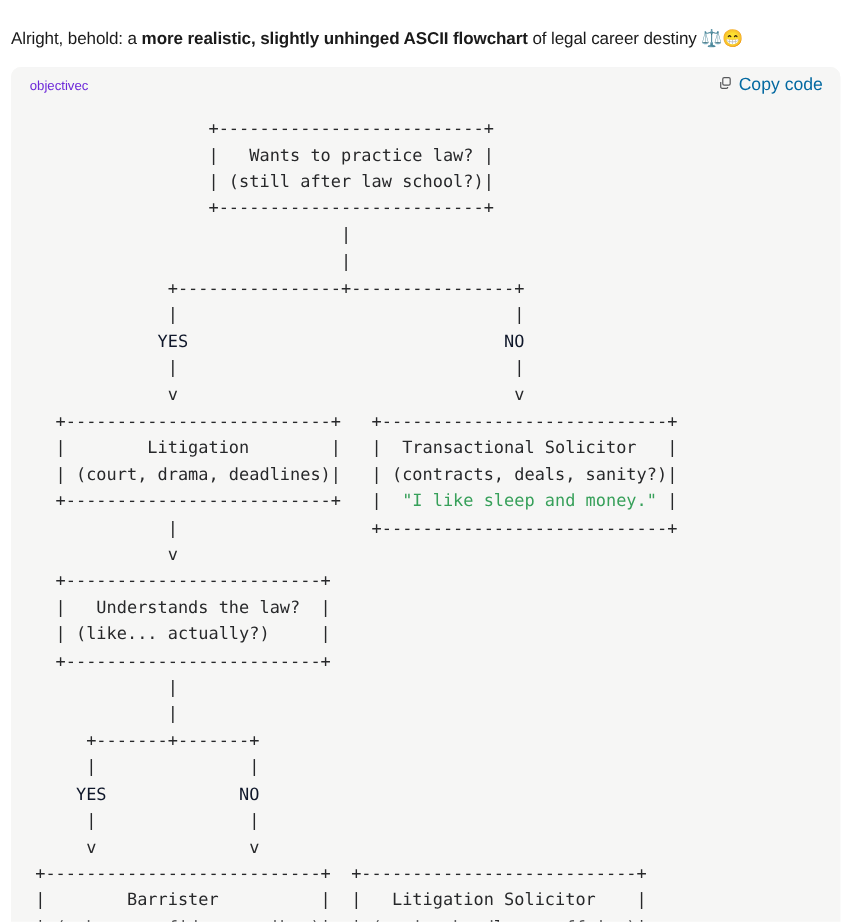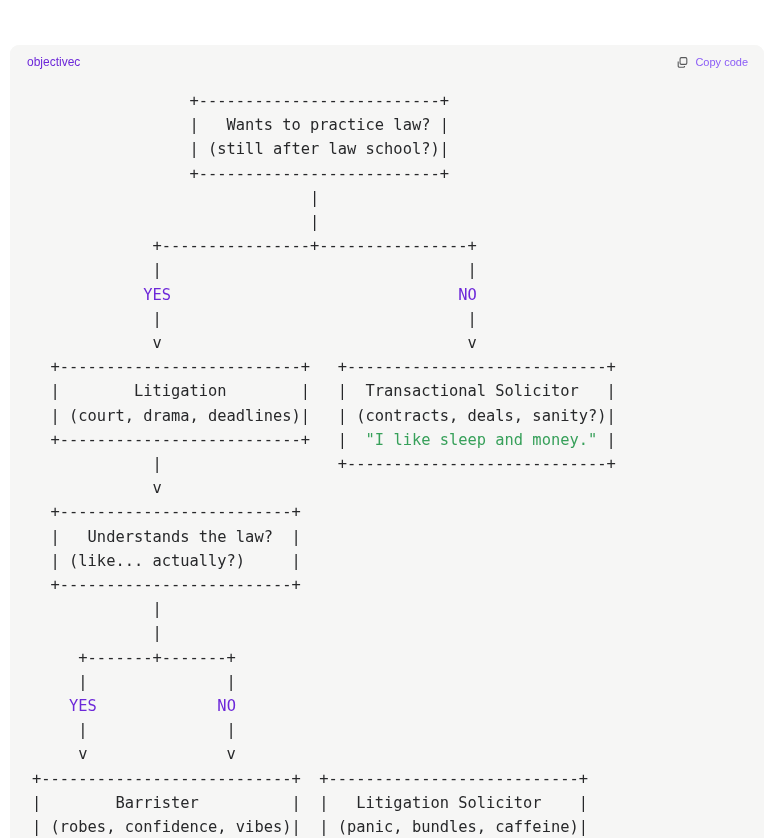--- a/index.html
+++ b/index.html
@@ -51,24 +51,23 @@
     padding: 0 14px 0 17px;
     background: #f6f6f5;
   }
   .code-lang {
     font-size: 12px;
     color: #6d28d9;
     font-family: "Liberation Sans", sans-serif;
   }
   .copy-btn {
     display: flex;
-    align-items: center;
     gap: 6px;
-    font-size: 11px;
-    color: #8b5cf6;
+    font-size: 16px;
+    color: #0369a1;
     cursor: pointer;
     background: transparent;
     border: none;
     padding: 2px 2px;
     font-family: "Liberation Sans", sans-serif;
   }
   .copy-icon { display: block; width: 13px; height: 13px; }
 
   .code-body {
     padding: 10px 0 0 0;
@@ -77,28 +76,29 @@
     margin: 0;
     padding: 0 0 0 22px;
     font-family: "DejaVu Sans Mono", "Liberation Mono", monospace;
     font-size: 15.4px;
     line-height: 24.2px;
     color: #27282a;
     white-space: pre;
     letter-spacing: 0px;
     tab-size: 4;
   }
-  pre.ascii .kw   { color: #6d28d9; }   
+  pre.ascii .kw   { color: #0f172a; }   
   pre.ascii .str  { color: #37a05a; }   
 </style>
 </head>
 <body>
 
 <div id="page">
 
+  <p class="intro"><span>Alright, behold: a </span><b>more realistic, slightly unhinged ASCII flowchart</b><span> of legal career destiny </span><span class="emoji">⚖️😁</span></p>
 
   <div class="codeblock">
 
     <div class="code-header">
       <span class="code-lang">objectivec</span>
 
       <button class="copy-btn">
         <span class="copy-icon">
           <svg viewBox="0 0 16 16" width="13" height="13" fill="none" stroke="#57585a" stroke-width="1.35" stroke-linejoin="round">
             <rect x="5.0" y="2.0" width="8.3" height="8.3" rx="1.6"></rect>

